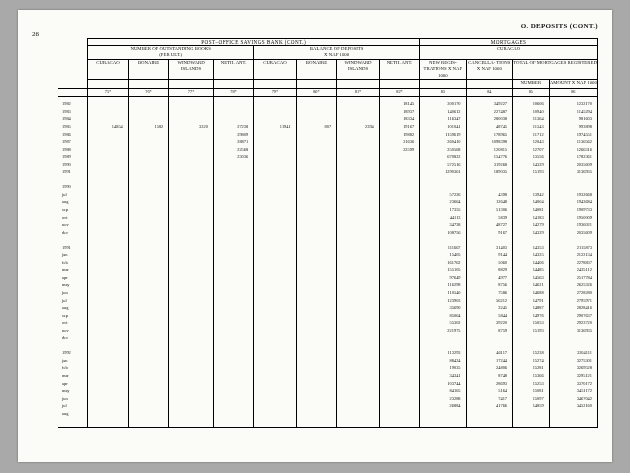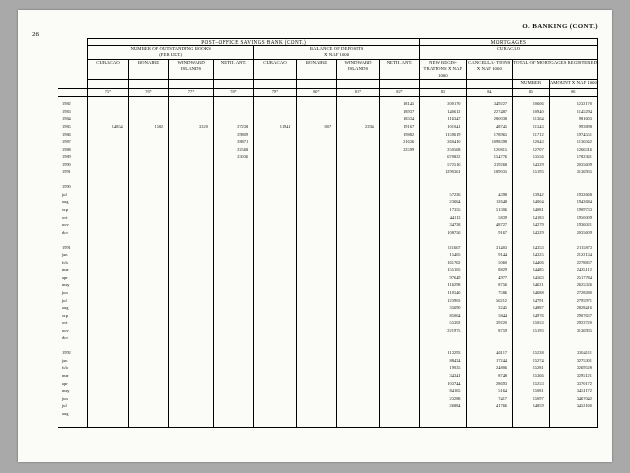--- a/index.html
+++ b/index.html
@@ -98,21 +98,21 @@
   }
   .numcol div { padding-right: 5px; white-space: nowrap; }
   .blank { visibility: hidden; }
 </style>
 </head>
 <body>
 
 <div class="page">
 
   <div class="page-num">26</div>
-  <div class="hdr-right">O. BANKING (CONT.)</div>
+  <div class="hdr-right">O. DEPOSITS (CONT.)</div>
 
   <table class="grid">
     <tbody>
         <tr>
       <td class="nb-l nb-t" style="width:30px;border-left:none;border-top:none;border-bottom:none;"></td>
       <td class="ttl" colspan="8">POST–OFFICE SAVINGS BANK (CONT.)</td>
       <td class="ttl" colspan="4">MORTGAGES</td>
     </tr>
     <tr>
       <td class="nb-l" style="border-left:none;border-top:none;border-bottom:none;"></td>

